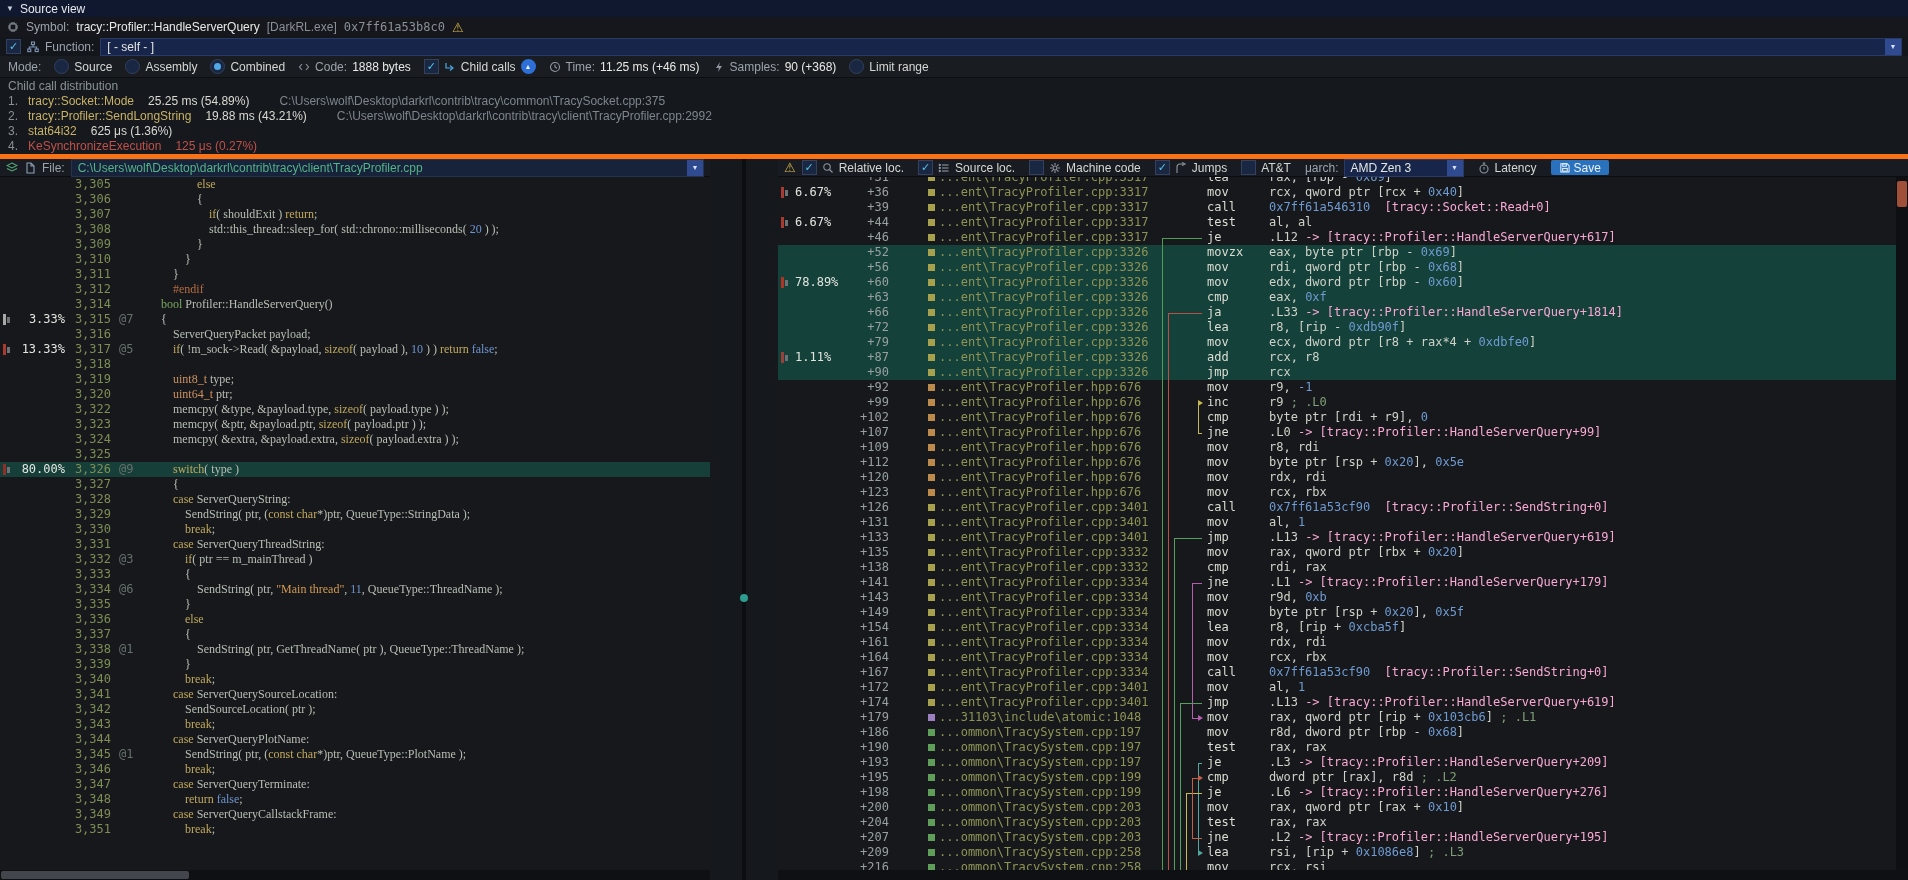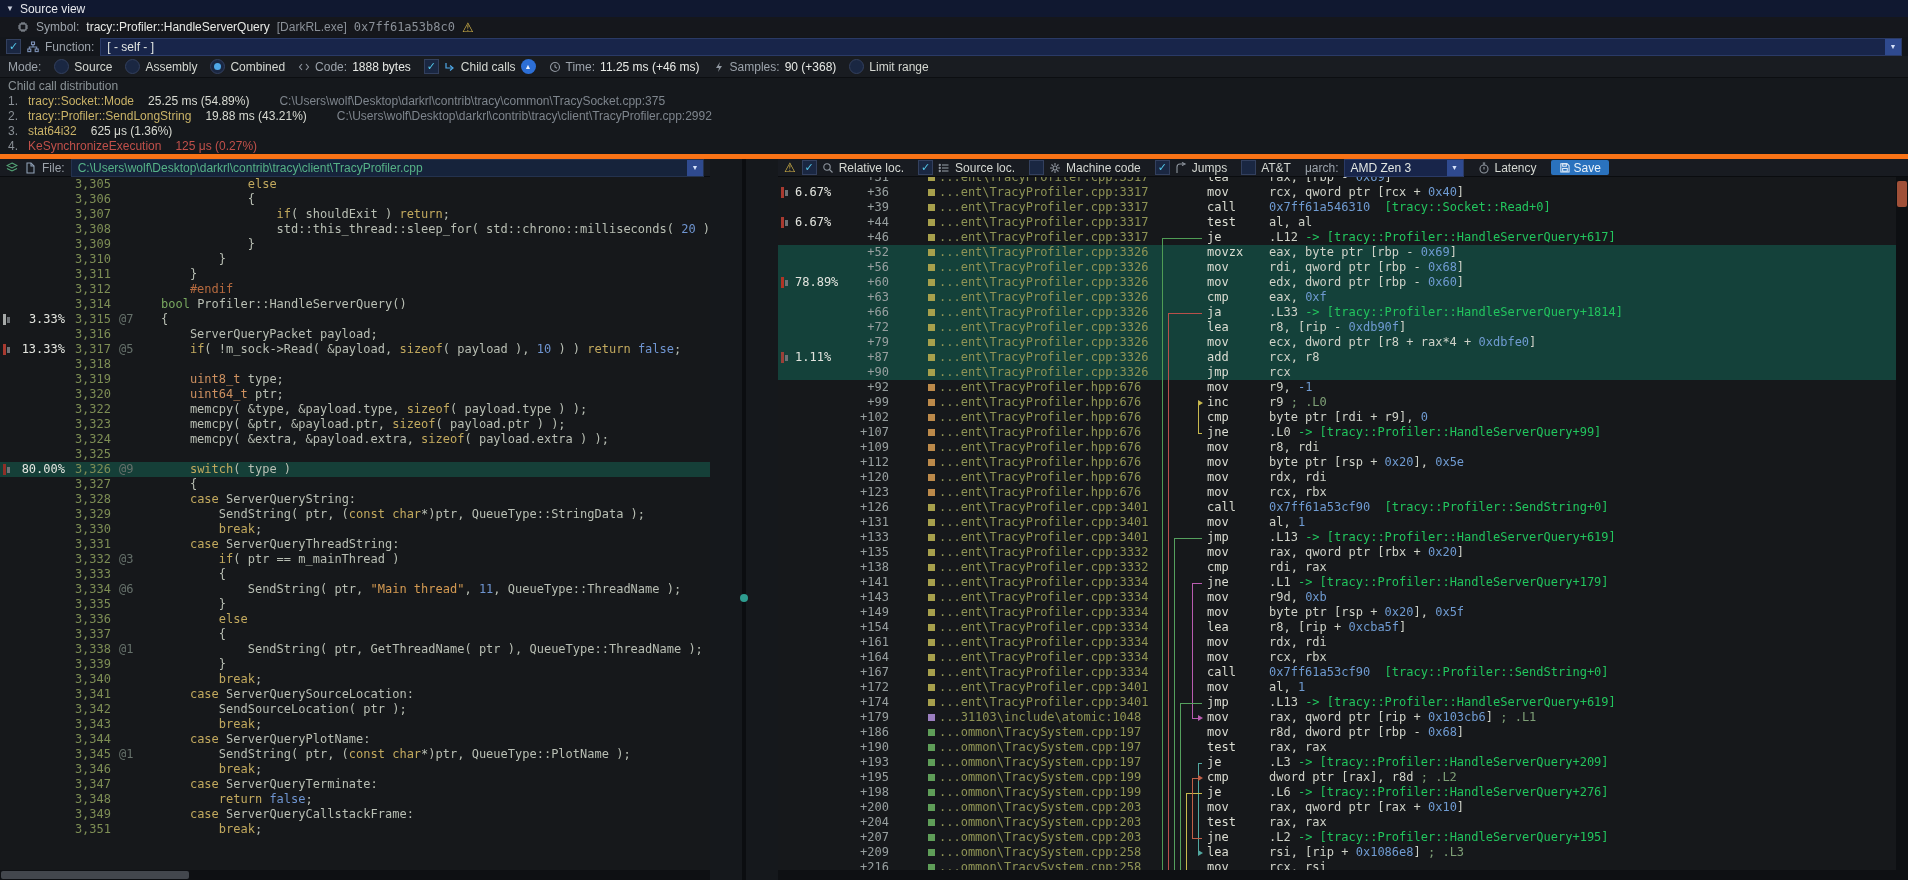--- a/index.html
+++ b/index.html
@@ -3,21 +3,21 @@
 <meta charset="utf-8">
 <style>
   html,body{margin:0;padding:0;width:1908px;height:880px;overflow:hidden;background:#14171C;
     font-family:"Liberation Sans",sans-serif;font-size:12px;color:#C6CAC6;}
   .win{width:1908px;height:880px;display:flex;flex-direction:column;overflow:hidden;background:#15181C;}
   
   .titlebar{height:17px;background:#101830;display:flex;align-items:center;gap:6px;padding:0 6px;flex:0 0 auto;}
   .tb-tri{color:#C9CEDA;font-size:8px;}
   .tb-title{color:#E6E8EC;font-size:12px;}
   
-  .r-symbol{height:20px;display:flex;align-items:center;gap:7px;padding:0 17px;background:#15171C;flex:0 0 auto;}
+  .r-symbol{height:20px;display:flex;align-items:center;gap:7px;padding:0 7px;background:#15171C;flex:0 0 auto;}
   .r-func{height:19px;display:flex;align-items:center;gap:6px;padding:0 6px;background:#13161B;flex:0 0 auto;}
   .r-mode{height:21px;display:flex;align-items:center;gap:13px;padding:0 8px;background:#191C21;border-bottom:1px solid #0C0E11;flex:0 0 auto;}
   .lbl{color:#9CA3AB;}
   .val{color:#E8EAE6;}
   .dim{color:#8A9098;text-align:center;}
   .mono{font-family:"DejaVu Sans Mono",monospace;}
   .warn{color:#D9B84A;font-size:13px;line-height:1;}
   .ico{display:inline-flex;align-items:center;line-height:0;}
   
   .cb{width:13px;height:13px;background:#1A2742;border:1px solid #33405E;display:inline-flex;align-items:center;justify-content:center;flex:0 0 auto;}
@@ -64,37 +64,37 @@
   .vscroll{width:12px;flex:0 0 auto;background:#0D0F12;position:relative;}
   .vthumb{position:absolute;left:1px;top:4px;width:10px;height:26px;background:#A05038;border-radius:2px;}
   
   .src-row{display:flex;height:15px;line-height:15px;font-family:"DejaVu Sans Mono",monospace;font-size:12px;white-space:pre;}
   .src-row.hl{background:#153F38;}
   .sr-bar{width:14px;padding-left:3px;display:flex;align-items:center;gap:1px;flex:0 0 auto;}
   .sr-bar i{display:block;width:3px;}
   .sr-pct{width:48px;text-align:right;color:#E4E6E0;flex:0 0 auto;}
   .sr-ln{width:46px;text-align:right;color:#7E8E55;flex:0 0 auto;}
   .sr-tag{width:32px;padding-left:8px;color:#66716B;flex:0 0 auto;}
-  .sr-txt{padding-left:10px;}
+  .sr-txt{padding-left:10px;font-family:Liberation Serif, serif;}
   .c-d{color:#B9BFB4}.c-k{color:#C2A95E}.c-t{color:#CE9160}.c-n{color:#6F95D1}
   .c-s{color:#D49A52}.c-p{color:#B66A3F}.c-b{color:#79A85F}
   
   .asm-row{display:flex;height:15px;line-height:15px;font-family:"DejaVu Sans Mono",monospace;font-size:12px;white-space:pre;}
   .asm-row.hl{background:#14413A;}
   .ar-bar{width:14px;padding-left:3px;display:flex;align-items:center;gap:1px;flex:0 0 auto;}
   .ar-bar i{display:block;width:3px;}
   .ar-pct{width:48px;text-align:left;color:#E2E4DE;flex:0 0 auto;}
   .ar-off{width:46px;text-align:right;color:#98A0A0;flex:0 0 auto;}
   .ar-sp{width:34px;flex:0 0 auto;}
   .ar-sq{width:16px;display:flex;align-items:center;justify-content:center;flex:0 0 auto;}
   .ar-sq i{display:block;width:7px;height:7px;}
   .ar-file{width:222px;overflow:hidden;flex:0 0 auto;}
   .ar-jmp{width:46px;flex:0 0 auto;}
   .ar-mn{width:62px;color:#DCDED3;flex:0 0 auto;}
-  .a-o{color:#CFD2C8}.a-n{color:#6F9BD2}.a-g{color:#22c55e}.a-c{color:#7FA077}
+  .a-o{color:#CFD2C8}.a-n{color:#6F9BD2}.a-g{color:#f9a8d4}.a-c{color:#7FA077}
   .jump-overlay{position:absolute;left:380px;top:0;width:46px;pointer-events:none;}
   .jl{position:absolute;}
 </style>
 </head>
 <body>
 
 <div class="win">
 
   <div class="titlebar">
     <span class="tb-tri">▼</span>

